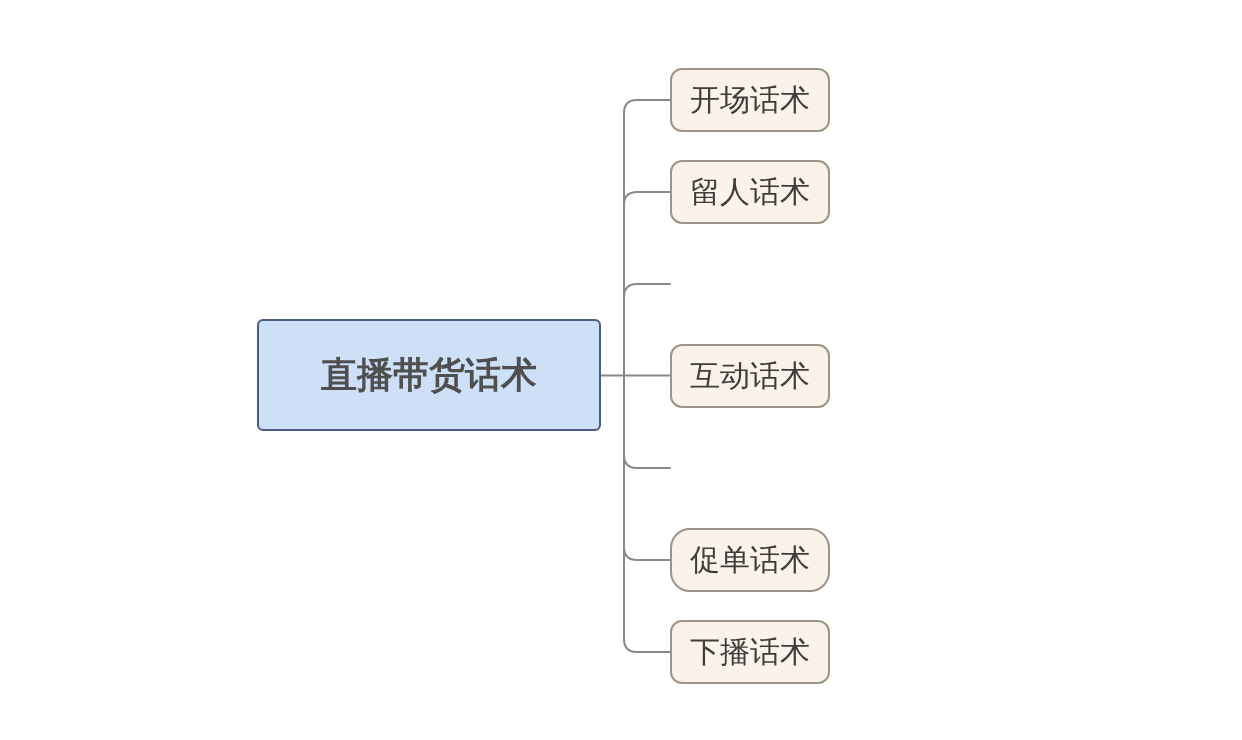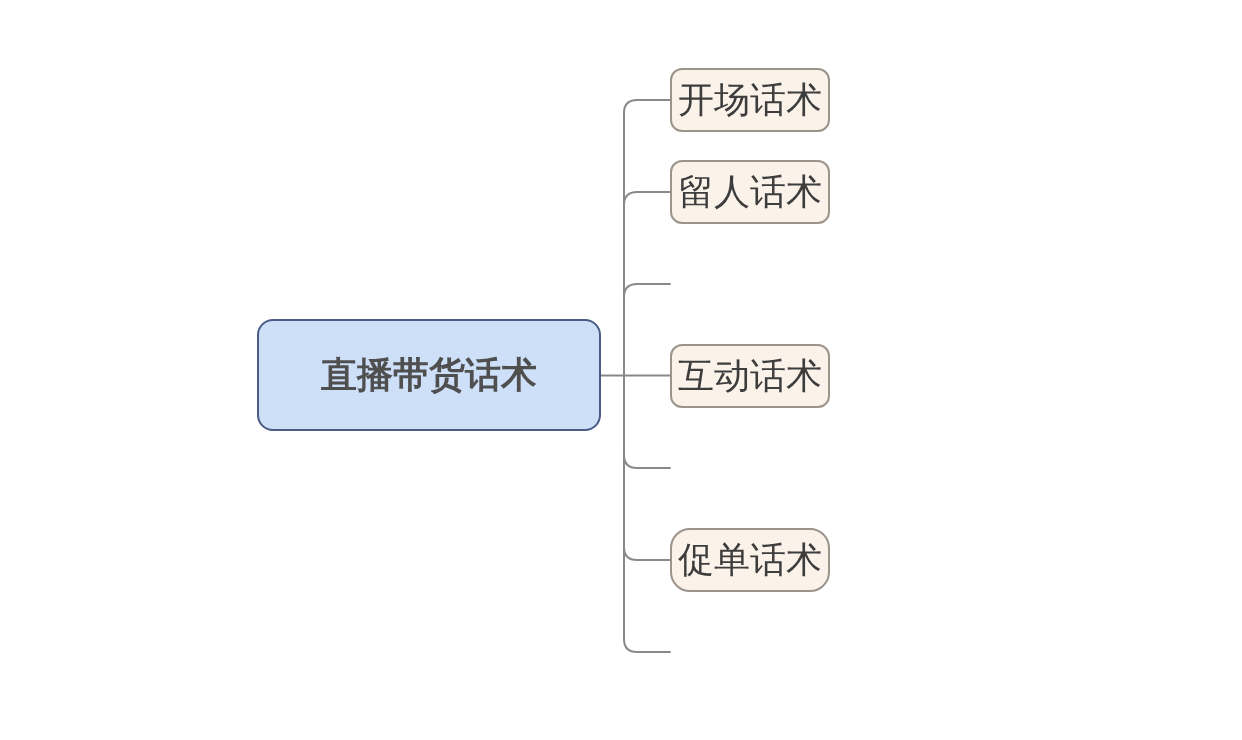--- a/index.html
+++ b/index.html
@@ -33,32 +33,32 @@
     align-items: center;
     justify-content: center;
     white-space: nowrap;
     cursor: default;
   }
   .root-node {
     left: 257px; top: 319px;
     width: 344px; height: 112px;
     background: var(--root-fill, #cedff8);
     border: 2px solid var(--root-border, #4a5c85);
-    border-radius: 16px;
+    border-radius: 6px;
     font-size: 36px;
     font-weight: bold;
     color: var(--root-text, #4f4f4f);
   }
   .child-node {
     left: 670px;
     width: 160px; height: 64px;
     background: var(--child-fill, #fbf2e9);
     border: 2px solid var(--child-border, #9b948b);
     border-radius: 12px;
-    font-size: 36px;
+    font-size: 30px;
     color: var(--child-text, #3d3d3d);
   }
   .c0 { top: 68px; }
   .c1 { top: 160px; }
   .c2 { top: 252px; width: 215px; }
   .c3 { top: 344px; }
   .c4 { top: 436px; }
   .c5 { top: 528px; border-radius: 20px; }
   .c6 { top: 620px; }
 </style>
@@ -85,14 +85,17 @@
   </div>
   <div class="node child-node c1">
     <span>留人话术</span>
   </div>
   <div class="node child-node c3">
     <span>互动话术</span>
   </div>
   <div class="node child-node c5">
     <span>促单话术</span>
   </div>
+  <div class="node child-node c6">
+    <span>下播话术</span>
+  </div>
 
 </div>
 
 </body></html>

